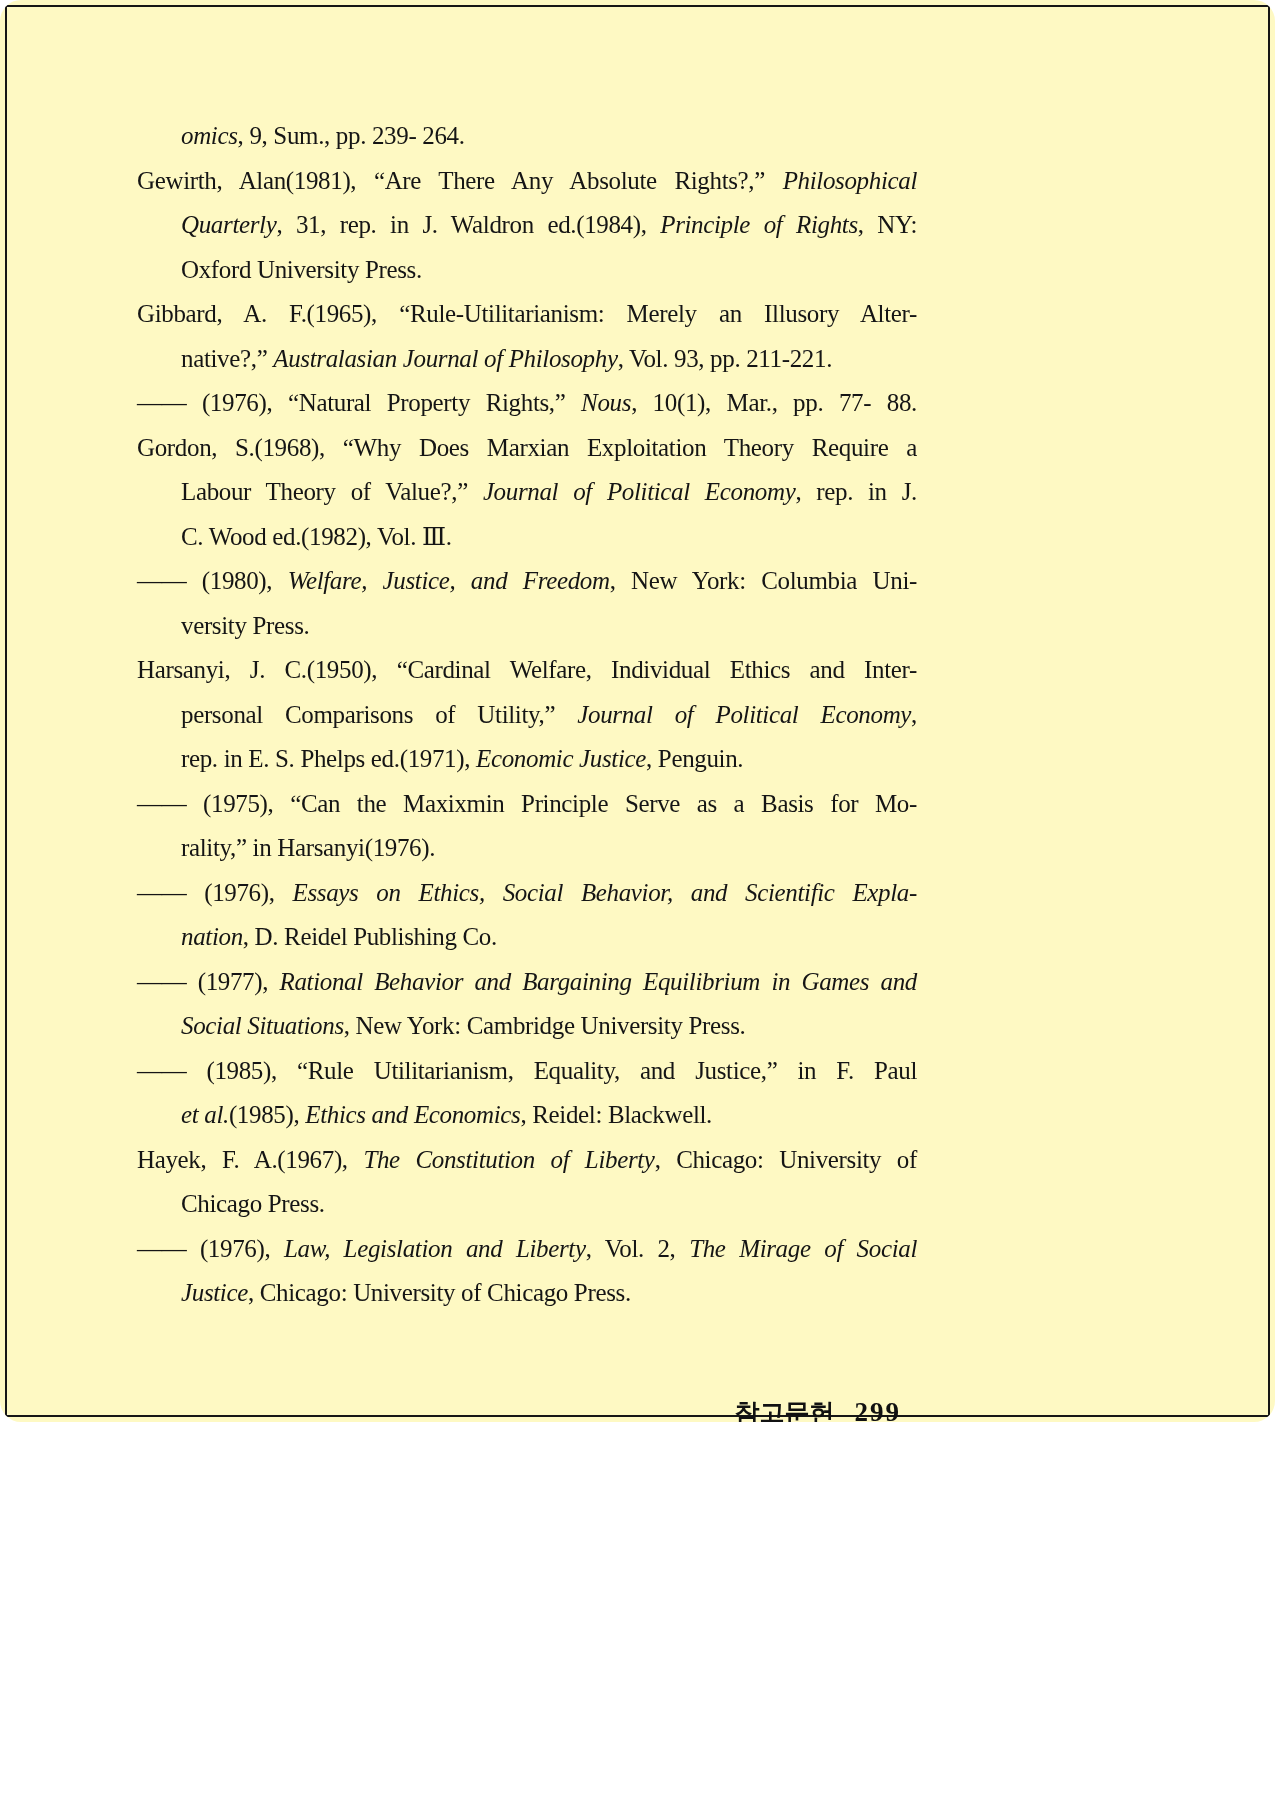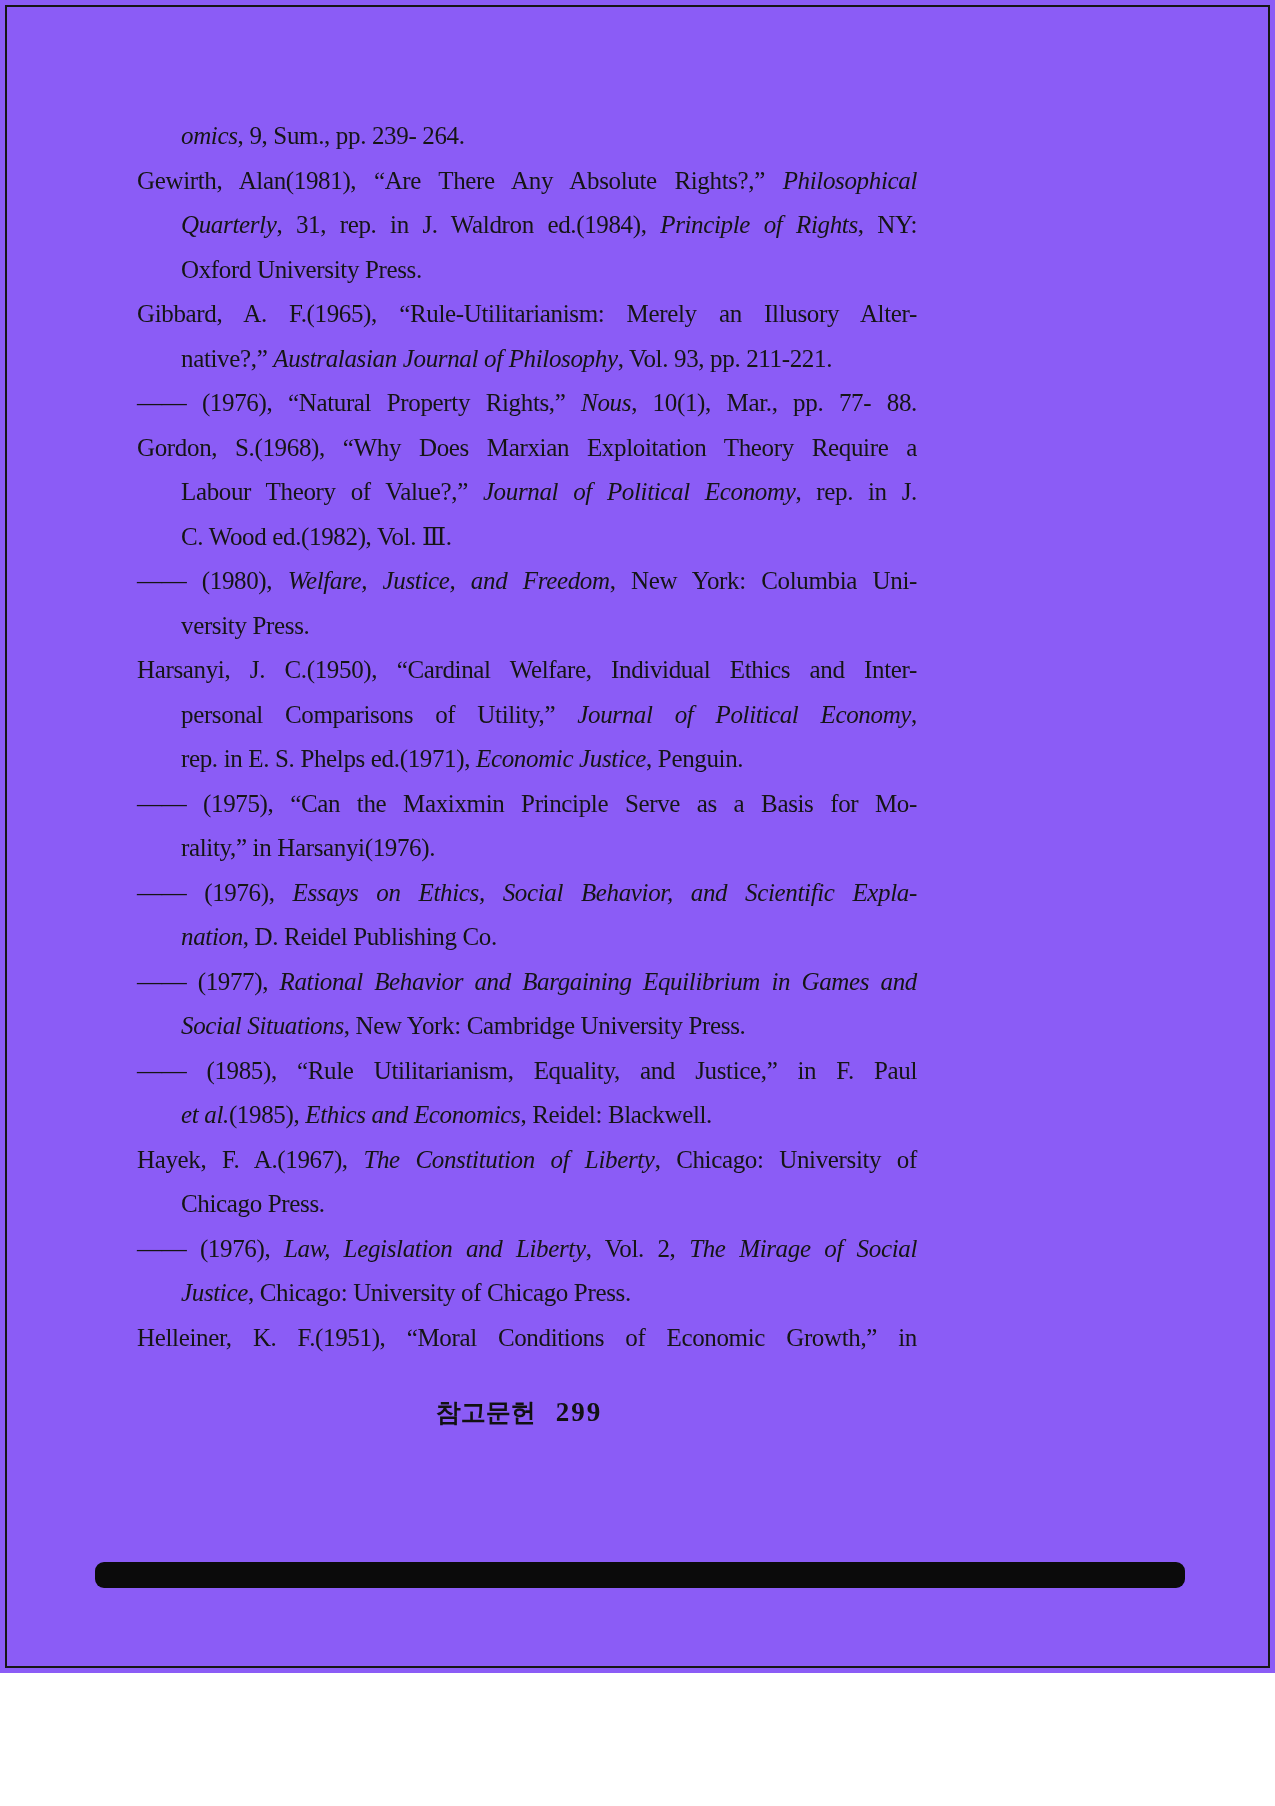--- a/index.html
+++ b/index.html
@@ -3,25 +3,26 @@
 <meta charset="utf-8">
 <style>
   html, body {
     margin: 0;
     padding: 0;
     background: #ffffff;
   }
   .page {
     position: relative;
     width: 1275px;
-    height: 1673px;
-    background: #8b5cf6;
+    height: 1422px;
+    background: #fef9c3;
     font-family: "Liberation Serif", "DejaVu Serif", serif;
     color: #151515;
     overflow: hidden;
+    border-radius: 21px;
   }
   .frame {
     position: absolute;
     inset: 5px;
     border: 2px solid #161616;
     pointer-events: none;
   }
   .textblock {
     position: absolute;
     left: 137px;
@@ -41,21 +42,21 @@
   .line.lastline { text-align-last: left; }
   .it { font-style: italic; }
   .rm { font-style: normal; }
   .footer {
     position: absolute;
     left: 137px;
     top: 1396px;
     width: 780px;
     box-sizing: border-box;
     padding-right: 16px;
-    text-align: center;
+    text-align: right;
     font-weight: bold;
     font-size: 25px;
     color: #111111;
   }
   .footer .pnum {
     font-size: 27px;
     margin-left: 20px;
     letter-spacing: 2px;
   }
   .scanbar {
@@ -121,23 +122,20 @@
         <div class="line indent lastline"><span class="it">et al.</span><span class="rm">(1985), </span><span class="it">Ethics and Economics</span><span class="rm">, Reidel: Blackwell.</span></div>
       </div>
       <div class="entry">
         <div class="line"><span class="rm">Hayek, F. A.(1967), </span><span class="it">The Constitution of Liberty</span><span class="rm">, Chicago: University of</span></div>
         <div class="line indent lastline"><span class="rm">Chicago Press.</span></div>
       </div>
       <div class="entry">
         <div class="line"><span class="rm">—— (1976), </span><span class="it">Law, Legislation and Liberty</span><span class="rm">, Vol. 2, </span><span class="it">The Mirage of Social</span></div>
         <div class="line indent lastline"><span class="it">Justice</span><span class="rm">, Chicago: University of Chicago Press.</span></div>
       </div>
-      <div class="entry">
-        <div class="line"><span class="rm">Helleiner, K. F.(1951), “Moral Conditions of Economic Growth,” in</span></div>
-      </div>
     </main>
 
   <div class="footer">
     <span>참고문헌</span><span class="pnum">299</span>
   </div>
 
   <div class="scanbar"></div>
 </div>
 
 </body></html>

